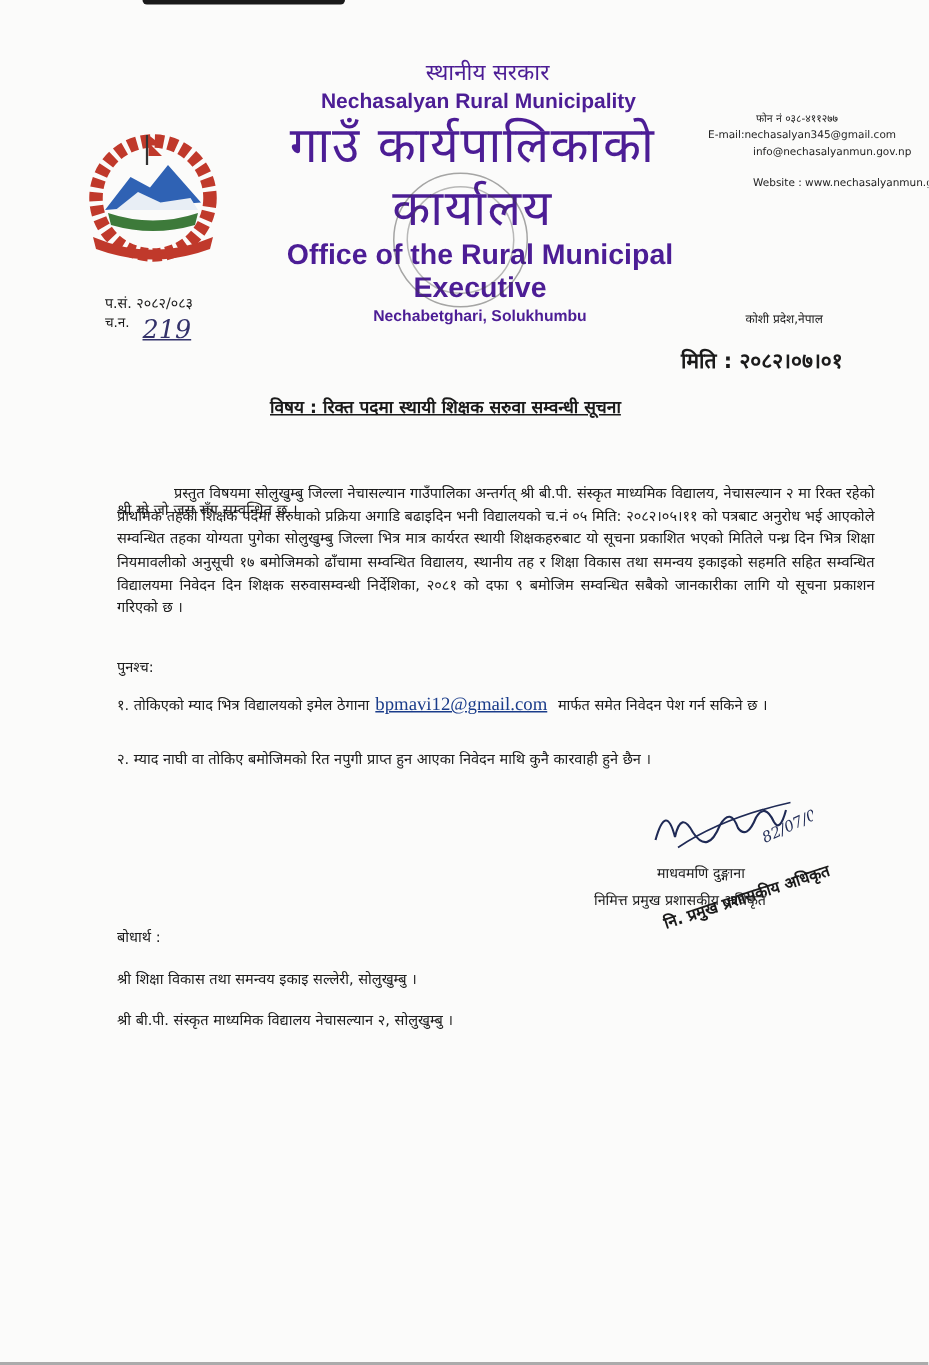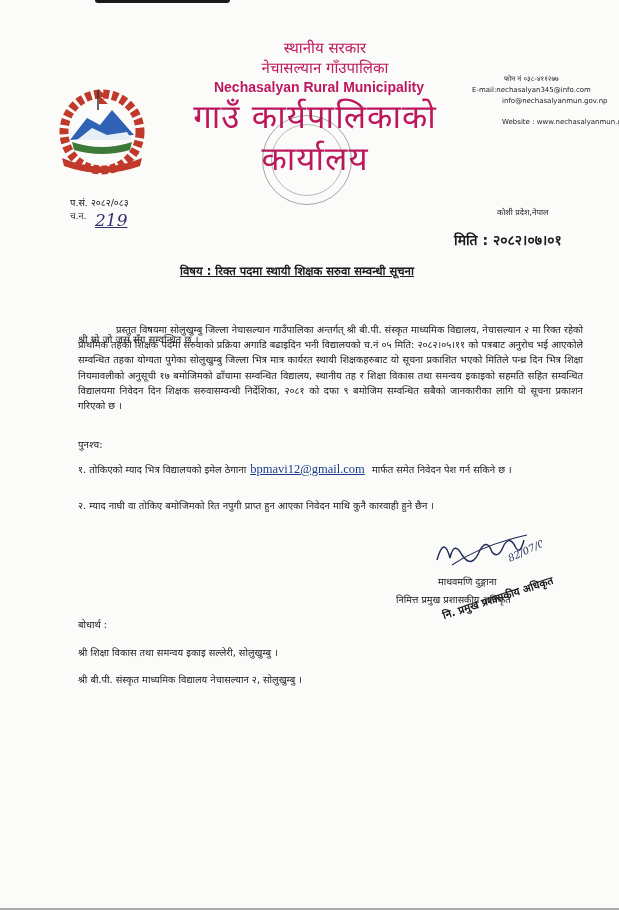--- a/index.html
+++ b/index.html
@@ -4,21 +4,21 @@
 <style>
   * { box-sizing: border-box; margin: 0; padding: 0; }
   html, body { width: 619px; height: 910px; background: #fbfbfa; overflow: hidden; }
   body { position: relative; font-family: "DejaVu Sans", sans-serif; color: #1b1b1b; }
 
   .scan-mark-top { position: absolute; left: 95px; top: 0; width: 135px; height: 3px; background: #1a1a1a; border-radius: 0 0 4px 4px; }
   .scan-mark-bottom { position: absolute; left: 0; bottom: 0; width: 619px; height: 2px; background: #777; opacity: .6; }
 
   
   .emblem { position: absolute; left: 52px; top: 80px; width: 100px; height: 100px; }
-  .lh-center { position: absolute; left: 140px; top: 38px; width: 350px; text-align: center; color: #be185d; }
+  .lh-center { position: absolute; left: 140px; top: 38px; width: 350px; text-align: center; color: #4c1d95; }
   .lh-1 { font-family: "DejaVu Sans", sans-serif; font-size: 15px; line-height: 20px; margin-left: 20px; }
   .lh-2 { font-family: "Liberation Sans", sans-serif; font-weight: 700; font-size: 14px; line-height: 18px; margin-left: 20px; }
   .lh-3 { font-size: 15px; line-height: 20px; margin-left: 20px; }
   .lh-4 { font-family: "Liberation Sans", sans-serif; font-weight: 700; font-size: 14px; line-height: 18px; margin-left: 8px; }
   .lh-big { font-size: 33px; line-height: 42px; font-weight: 400; margin-left: 0; letter-spacing: 1px; }
   .lh-5 { font-family: "Liberation Sans", sans-serif; font-weight: 700; font-size: 19px; line-height: 22px; margin-left: 10px; }
   .lh-6 { font-size: 14px; line-height: 18px; margin-left: 10px; }
   .lh-7 { font-family: "Liberation Sans", sans-serif; font-weight: 700; font-size: 10.5px; line-height: 14px; margin-left: 10px; }
 
   .stamp { position: absolute; left: 262px; top: 115px; width: 90px; height: 90px; border: 1.5px solid rgba(60,60,60,.45); border-radius: 50%; }
@@ -68,30 +68,31 @@
   <path d="M18 60 L35 38 L48 45 L60 30 L82 55 Z" fill="#2f62b4"></path>
   <path d="M25 60 L40 48 L55 55 L75 52 L80 60 Z" fill="#e8eef5"></path>
   <path d="M20 62 Q50 72 80 62 L78 70 Q50 78 22 70 Z" fill="#3d7a3a"></path>
   <path d="M46 10 L46 30" stroke="#333" stroke-width="1.5"></path>
   <path d="M47 10 L56 17 L49 17 L56 24 L47 24 Z" fill="#c0392b"></path>
   <path d="M10 78 Q50 95 90 78 L88 86 Q50 100 12 86 Z" fill="#c0392b"></path>
 </svg>
 
 <div class="lh-center">
   <div class="lh-1">स्थानीय सरकार</div>
-  <div class="lh-3">नेचासल्यान गाँउपालिका</div>
   <div class="lh-4">Nechasalyan Rural Municipality</div>
   <div class="lh-big">गाउँ कार्यपालिकाको कार्यालय</div>
+  <div class="lh-5">Office of the Rural Municipal Executive</div>
+  <div class="lh-7">Nechabetghari, Solukhumbu</div>
 </div>
 
 <div class="stamp"></div>
 
 <div class="contact">
   <div class="row phone">फोन नं ०३८-४११२७७</div>
-  <div class="row mail1"><span>E-mail:</span><span>nechasalyan345@info.com</span></div>
+  <div class="row mail1"><span>E-mail:</span><span>nechasalyan345@gmail.com</span></div>
   <div class="row mail2">info@nechasalyanmun.gov.np</div>
   <div class="row web">Website : www.nechasalyanmun.gov.np</div>
 </div>
 
 <div class="refno">
   <span>प.सं.</span>
   <span>२०८२/०८३</span>
 </div>
 <div class="chalan">च.न.</div>
 <div class="chalan-hand">219</div>

